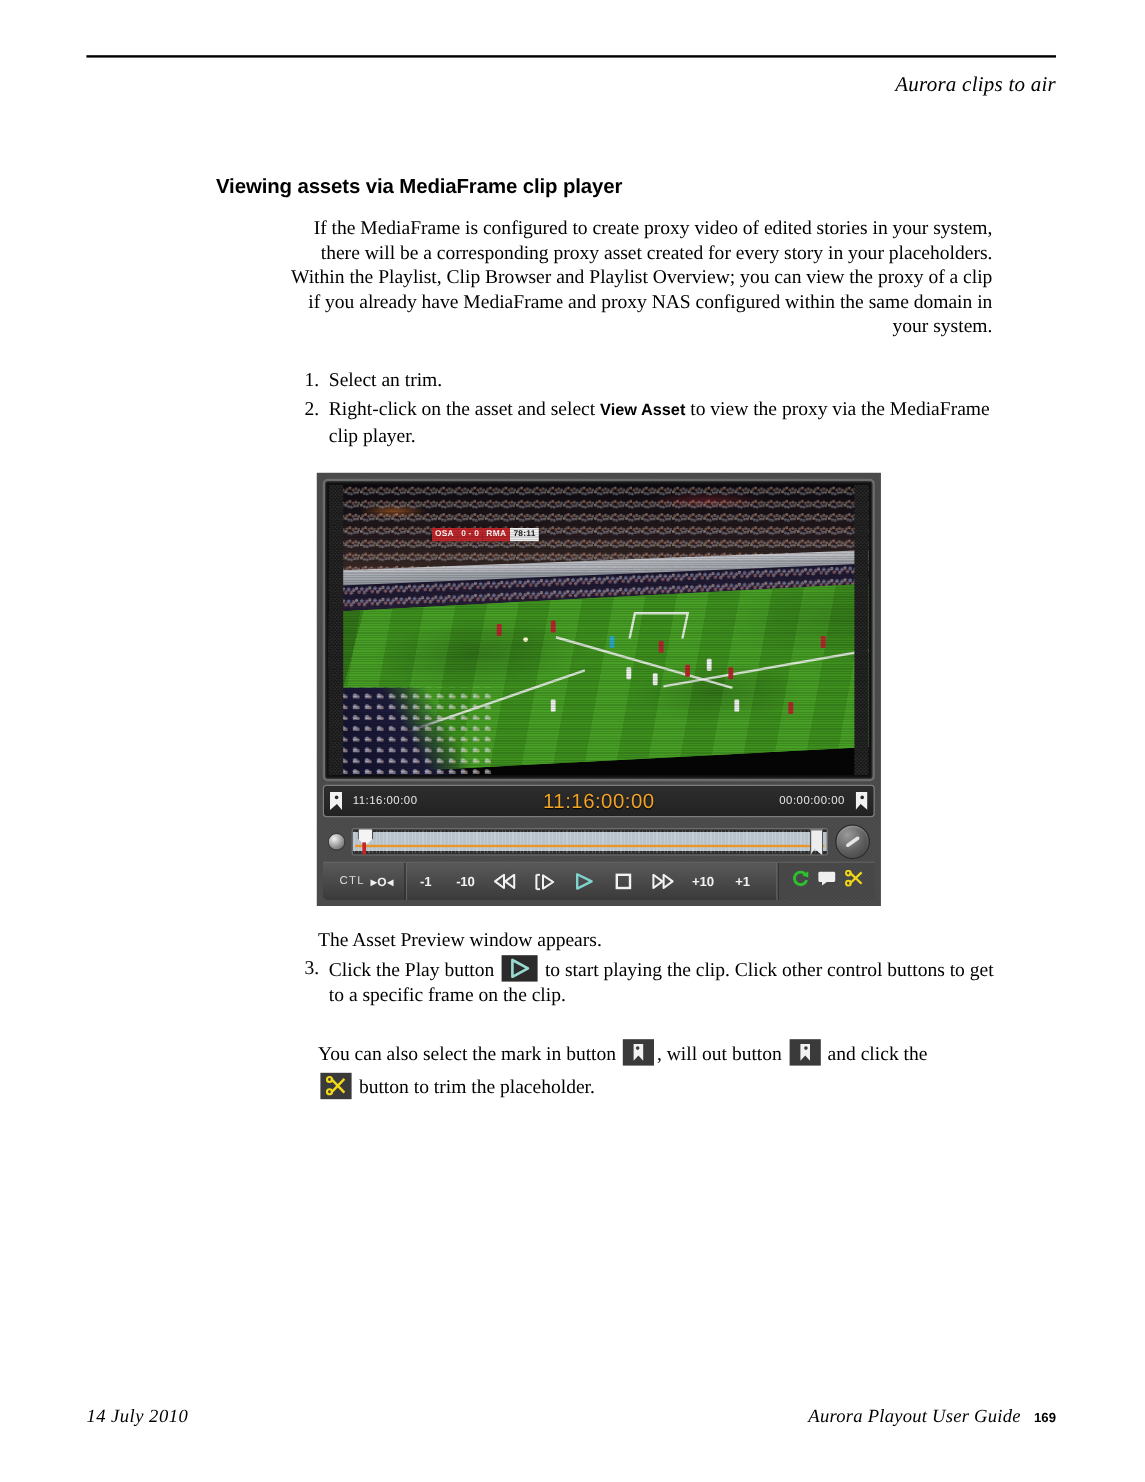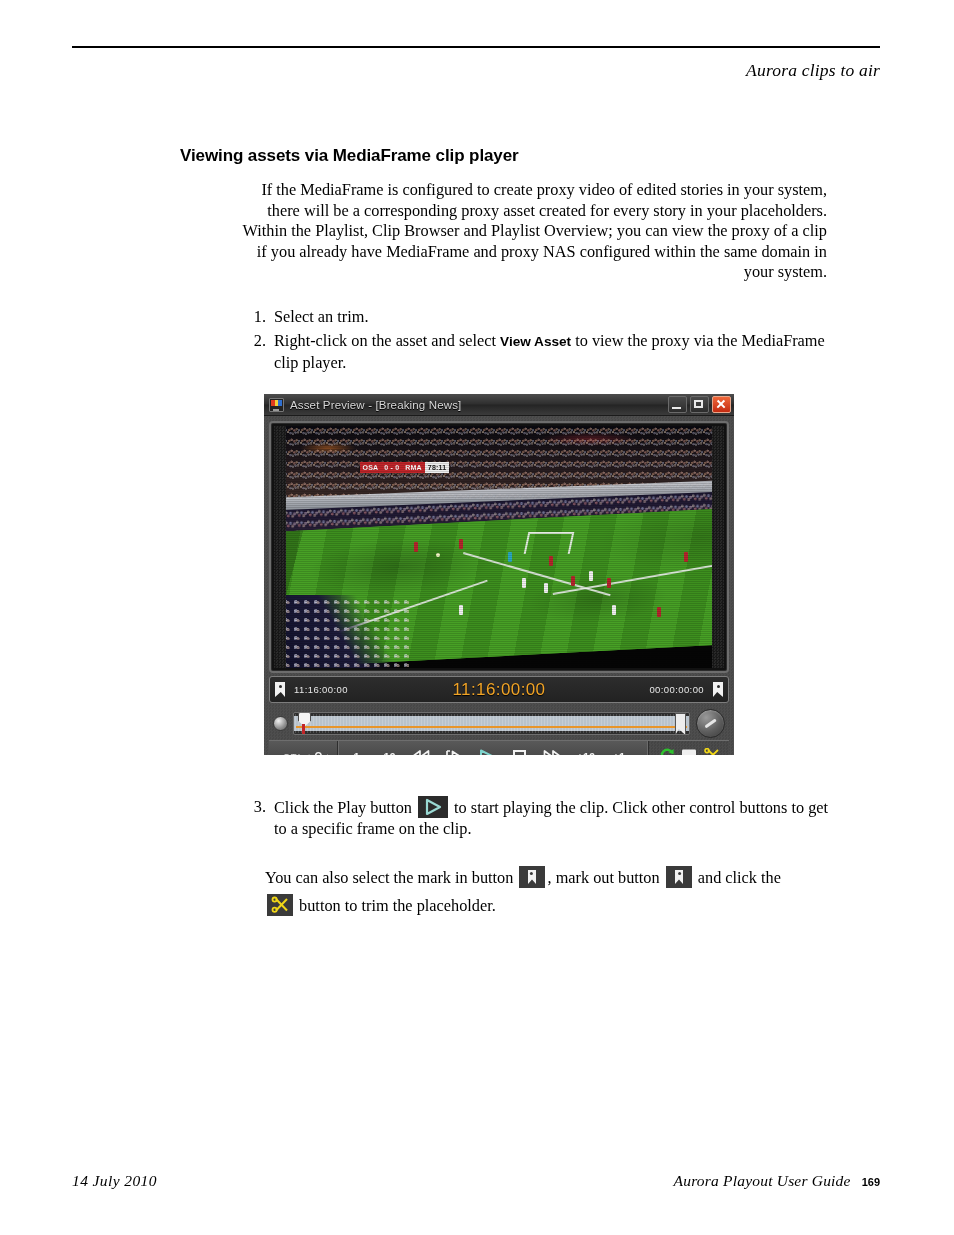--- a/index.html
+++ b/index.html
@@ -540,39 +540,20 @@
       <div class="step-body"><span>Select an trim.</span></div>
     </div>
     <div class="step">
       <div class="step-num">2.</div>
       <div class="step-body"><span>Right-click on the asset and select </span><span class="ui-label">View Asset</span><span> to view the proxy via the MediaFrame clip player.</span></div>
     </div>
   </div>
 
   <div class="app-window">
 
-    <div class="win-titlebar">
-      <div class="win-icon">
-        <div class="scr"></div>
-          <div class="base"></div>
-      </div>
-      <div class="win-title">Asset Preview - [Breaking News]</div>
-      <div class="win-btns">
-        <div class="win-btn min">
-            <i></i>
-          </div>
-        <div class="win-btn max">
-            <i></i>
-          </div>
-        <div class="win-btn close">
-            <i class="a"></i>
-            <i class="b"></i>
-          </div>
-      </div>
-    </div>
 
     <div class="win-body">
 
       <div class="video-shell">
         <div class="video">
           <div class="vid-crowd-top"></div>
           <div class="vid-standband"></div>
           <div class="vid-crowd-low"></div>
           <div class="vid-ads"></div>
           <div class="vid-ads2"></div>
@@ -709,34 +690,35 @@
               <circle cx="3" cy="2.6" r="2" fill="none" stroke="#f2d817" stroke-width="1.6"></circle>
               <circle cx="3" cy="11" r="2" fill="none" stroke="#f2d817" stroke-width="1.6"></circle>
             </svg>
           </div>
         </div>
       </div>
 
     </div>
   </div>
 
+  <div class="caption-line">The Asset Preview window appears.</div>
 
   <div class="steps-2">
     <div class="step">
       <div class="step-num">3.</div>
       <div class="step-body"><span>Click the Play button </span><span class="chip play"><svg width="30" height="22" viewBox="0 0 30 22" aria-hidden="true">
               <polygon points="9,4 9,18 22,11" fill="none" stroke="#9ad9d3" stroke-width="2.2" stroke-linejoin="round"></polygon>
             </svg></span><span> to start playing the clip. Click other control buttons to get to a specific frame on the clip.</span></div>
     </div>
   </div>
 
   <div class="para-trim"><span>You can also select the mark in button </span><span class="chip"><svg width="26" height="22" viewBox="0 0 26 22" aria-hidden="true">
           <path d="M9,4 L17,4 L17,18 L13,13.5 L9,18 Z" fill="#f2f2f2"></path>
           <circle cx="12.4" cy="7.4" r="1.5" fill="#3a3a3a"></circle>
-        </svg></span><span>, mark out button </span><span class="chip"><svg width="26" height="22" viewBox="0 0 26 22" aria-hidden="true">
+        </svg></span><span>, will out button </span><span class="chip"><svg width="26" height="22" viewBox="0 0 26 22" aria-hidden="true">
           <path d="M9,4 L17,4 L17,18 L13,13.5 L9,18 Z" fill="#f2f2f2"></path>
           <circle cx="13.6" cy="7.4" r="1.5" fill="#3a3a3a"></circle>
         </svg></span><span> and click the </span><br><span class="chip"><svg width="26" height="22" viewBox="0 0 26 22" aria-hidden="true">
           <line x1="9" y1="5" x2="20" y2="16.5" stroke="#f2d817" stroke-width="2"></line>
           <line x1="9" y1="16.5" x2="20" y2="5" stroke="#f2d817" stroke-width="2"></line>
           <circle cx="7.6" cy="5.6" r="2.1" fill="none" stroke="#f2d817" stroke-width="1.8"></circle>
           <circle cx="7.6" cy="15.8" r="2.1" fill="none" stroke="#f2d817" stroke-width="1.8"></circle>
         </svg></span><span> button to trim the placeholder.</span></div>
 
   <div class="footer-left">14  July  2010</div>

